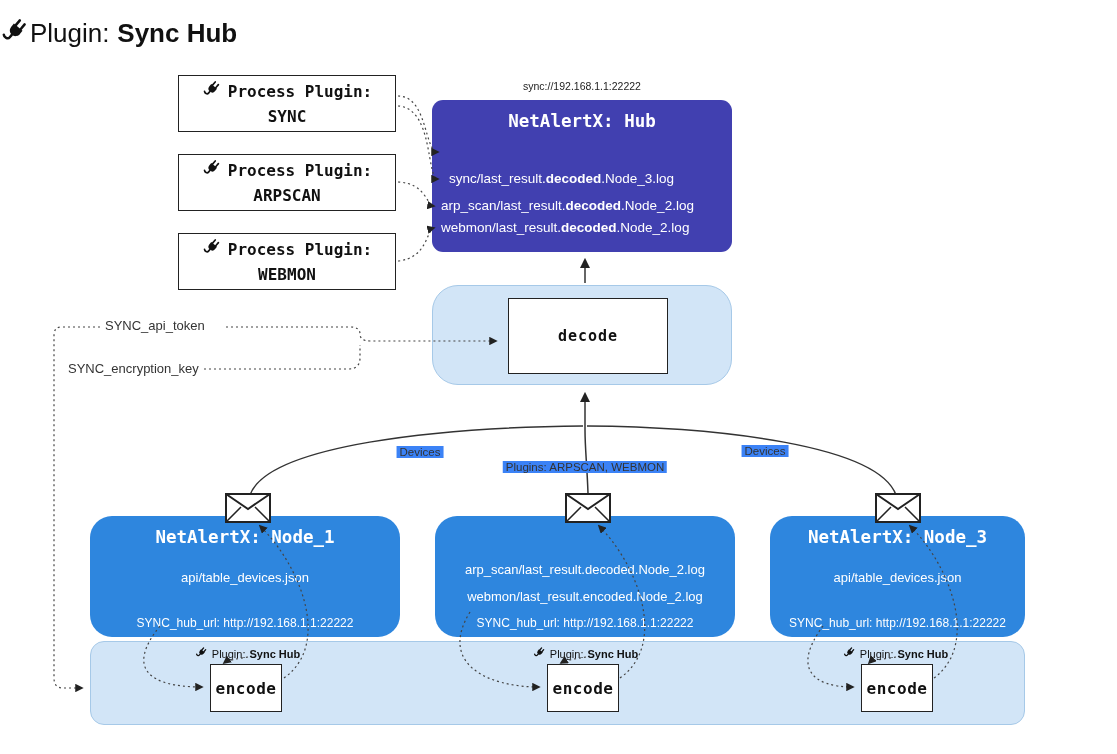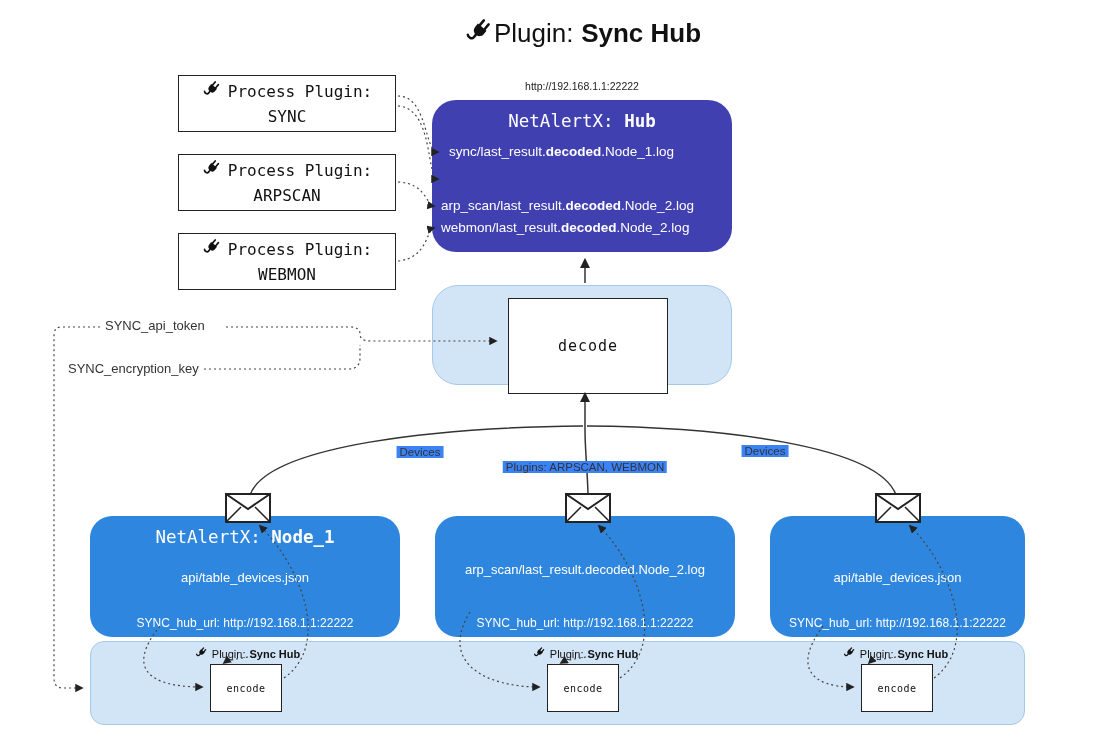--- a/index.html
+++ b/index.html
@@ -1,41 +1,41 @@
 <!DOCTYPE html>
 <html style="--hub: #4140b0; --node: #2e86de; --panel: #d2e5f7; --panel-border: #a6c9e8;"><head>
 <meta charset="utf-8">
 <style>
   :root{--hub:#4140b0;--node:#2e86de;--panel:#d2e5f7;--panel-border:#a6c9e8;}
   *{margin:0;padding:0;box-sizing:border-box;}
   body{background:#fff;}
   #canvas{position:relative;width:1117px;height:754px;background:#fff;
           font-family:"Liberation Sans",sans-serif;overflow:hidden;}
   .abs{position:absolute;}
-  .mono{font-family:"DejaVu Sans Mono","Liberation Mono",monospace;}
+  .mono{font-family:"DejaVu Sans Mono","Liberation Mono",monospace;font-weight:bold;}
   #overlay{position:absolute;left:0;top:0;z-index:3;pointer-events:none;}
-  .title-row{left:0;right:0;top:16px;display:flex;justify-content:center;align-items:center;z-index:2;margin-left:48px;}
+  .title-row{left:0;right:0;top:16px;display:flex;align-items:center;z-index:2;}
   .title-text{font-size:26px;color:#111;}
   .pfx-s{padding-right:.3em;}
   .pfx-m{padding-right:1ch;}
   .proc{width:218px;height:57px;background:#fff;border:1.6px solid #222;z-index:2;
         display:flex;flex-direction:column;align-items:center;justify-content:center;
         font-size:16px;color:#111;line-height:1.45;}
   .proc .l1{display:flex;align-items:center;gap:6px;}
-  .hub-box{background:var(--hub);border-radius:24px;z-index:1;color:#fff;}
+  .hub-box{background:var(--hub);border-radius:11px;z-index:1;color:#fff;}
   .hub-title{position:absolute;left:0;right:0;top:11px;text-align:center;font-size:17.5px;}
   .hub-line{position:absolute;left:17px;right:6px;font-size:13.5px;white-space:nowrap;}
   .node-box{background:var(--node);border-radius:22px;z-index:1;color:#fff;}
   .node-title{position:absolute;left:0;right:0;top:11px;text-align:center;font-size:17.5px;}
   .node-line{position:absolute;left:4px;right:4px;text-align:center;font-size:13px;white-space:nowrap;}
   .node-footer{position:absolute;left:0;right:0;bottom:7px;text-align:center;font-size:12px;}
   .panel{background:var(--panel);border:1px solid var(--panel-border);z-index:1;}
   .white-box{background:#fff;border:1.6px solid #222;display:flex;align-items:center;justify-content:center;z-index:2;}
   .decode-box{font-size:15px;letter-spacing:1px;color:#111;}
-  .enc-box{font-size:10px;letter-spacing:.5px;color:#111;}
+  .enc-box{font-size:16px;letter-spacing:.5px;color:#111;}
   .edge-label{background:#3b82f6;padding:0 3px;font-size:11.5px;color:#333;z-index:4;white-space:nowrap;}
   .key-label{background:#fff;padding:0 2px;font-size:13px;color:#333;z-index:4;white-space:nowrap;}
   .hub-url{text-align:center;font-size:10.5px;color:#222;z-index:2;}
   .env{z-index:4;}
   .enc-label{display:flex;align-items:center;justify-content:center;gap:4px;font-size:11px;color:#111;z-index:2;white-space:nowrap;}
 </style>
 </head>
 <body>
 
 <div id="canvas">
@@ -122,51 +122,53 @@
               <line x1="14.5" y1="3" x2="14.5" y2="8"></line>
               <path d="M7.5 8 h9 v3.5 a4.5 4.5 0 0 1 -9 0 z" fill="#111" stroke="none"></path>
               <path d="M12 16 v2.5 c0 2.5 -3.5 3 -5 1.5"></path>
             </g>
           </svg></span>
         <span>Process Plugin:</span>
       </div>
     <div>WEBMON</div>
   </div>
 
-  <div class="abs hub-url" style="left:432px;top:80px;width:300px;">http://192.168.1.1:22222</div>
+  <div class="abs hub-url" style="left:432px;top:80px;width:300px;">sync://192.168.1.1:22222</div>
 
   <div class="abs hub-box" style="left:432px;top:100px;width:300px;height:152px;">
     <div class="hub-title mono"><span class="pfx-m">NetAlertX:</span><b>Hub</b></div>
-    <div class="hub-line" style="top:44px;"><span>sync/last_result.</span><b>decoded</b><span>.Node_1.log</span></div>
+    <div class="hub-line" style="top:71px;"><span>sync/last_result.</span><b>decoded</b><span>.Node_3.log</span></div>
     <div class="hub-line" style="top:98px;left:9px;"><span>arp_scan/last_result.</span><b>decoded</b><span>.Node_2.log</span></div>
     <div class="hub-line" style="top:120px;left:9px;"><span>webmon/last_result.</span><b>decoded</b><span>.Node_2.log</span></div>
   </div>
 
   <div class="abs panel" style="left:432px;top:285px;width:300px;height:100px;border-radius:26px;"></div>
-  <div class="abs white-box decode-box mono" style="left:508px;top:298px;width:160px;height:96px;">decode</div>
+  <div class="abs white-box decode-box mono" style="left:508px;top:298px;width:160px;height:76px;">decode</div>
 
   <div class="abs key-label" style="left:103px;top:318px;">SYNC_api_token</div>
   <div class="abs key-label" style="left:66px;top:361px;">SYNC_encryption_key</div>
 
   <div class="abs edge-label" style="left:420px;top:446px;transform:translateX(-50%);">Devices</div>
   <div class="abs edge-label" style="left:585px;top:461px;transform:translateX(-50%);">Plugins: ARPSCAN, WEBMON</div>
   <div class="abs edge-label" style="left:765px;top:445px;transform:translateX(-50%);">Devices</div>
 
   <div class="abs node-box" style="left:90px;top:516px;width:310px;height:121px;">
     <div class="node-title mono"><span class="pfx-m">NetAlertX:</span><b>Node_1</b></div>
     <div class="node-line" style="top:54px;">api/table_devices.json</div>
     <div class="node-footer">SYNC_hub_url: http://192.168.1.1:22222</div>
   </div>
 
   <div class="abs node-box" style="left:435px;top:516px;width:300px;height:121px;">
     <div class="node-line" style="top:46px;">arp_scan/last_result.decoded.Node_2.log</div>
+    <div class="node-line" style="top:73px;">webmon/last_result.encoded.Node_2.log</div>
     <div class="node-footer">SYNC_hub_url: http://192.168.1.1:22222</div>
   </div>
 
   <div class="abs node-box" style="left:770px;top:516px;width:255px;height:121px;">
+    <div class="node-title mono"><span class="pfx-m">NetAlertX:</span><b>Node_3</b></div>
     <div class="node-line" style="top:54px;">api/table_devices.json</div>
     <div class="node-footer">SYNC_hub_url: http://192.168.1.1:22222</div>
   </div>
 
   <span class="abs env" style="left:225px;top:493px;">
     <svg width="46" height="30" viewBox="0 0 46 30">
         <rect x="1" y="1" width="44" height="28" fill="#fff" stroke="#222" stroke-width="2"></rect>
         <path d="M1,1 L23,16 L45,1" fill="none" stroke="#222" stroke-width="2"></path>
         <path d="M1,29 L16,14 M45,29 L30,14" fill="none" stroke="#222" stroke-width="1.5"></path>
       </svg>

